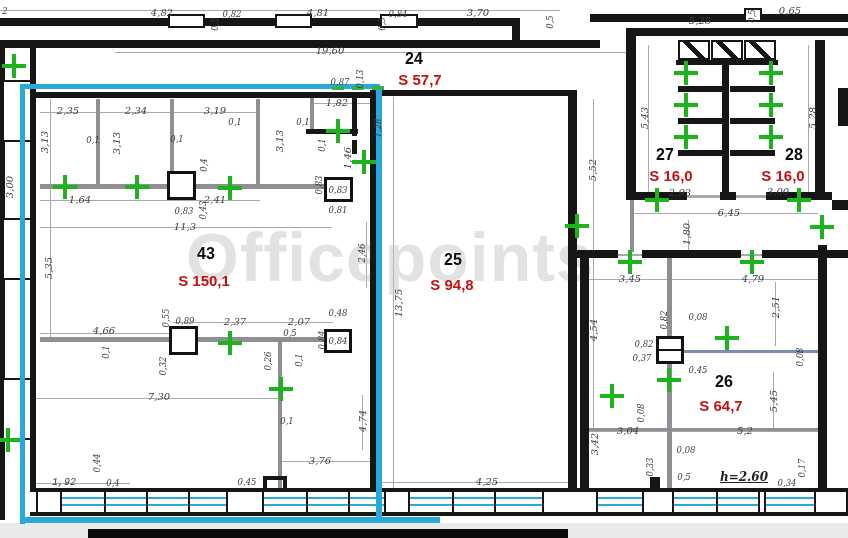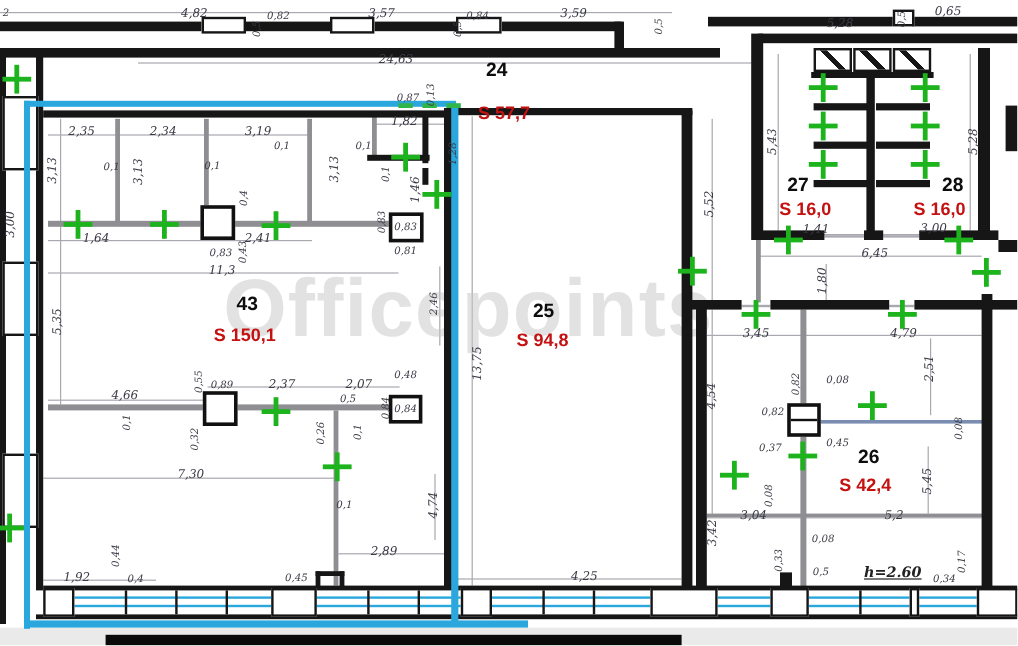--- a/index.html
+++ b/index.html
@@ -284,30 +284,30 @@
       <div class="h"></div>
       <div class="v"></div>
     </div>
     <div class="cross" style="left: 612px; top: 396px;">
       <div class="h"></div>
       <div class="v"></div>
     </div>
     <div class="dim s" style="left: 5px; top: 11px;">2</div>
     <div class="dim" style="left: 162px; top: 12px;">4,82</div>
     <div class="dim s" style="left: 232px; top: 14px;">0,82</div>
-    <div class="dim" style="left: 318px; top: 12px;">3,57</div>
+    <div class="dim" style="left: 318px; top: 12px;">4,81</div>
     <div class="dim s" style="left: 398px; top: 14px;">0,84</div>
-    <div class="dim" style="left: 478px; top: 12px;">3,59</div>
+    <div class="dim" style="left: 478px; top: 12px;">3,70</div>
     <div class="dim s r" style="left: 215px; top: 24px;">0,5</div>
     <div class="dim s r" style="left: 382px; top: 24px;">0,5</div>
     <div class="dim s r" style="left: 550px; top: 22px;">0,5</div>
     <div class="dim" style="left: 700px; top: 20px;">5,28</div>
     <div class="dim s r" style="left: 752px; top: 16px;">0,5</div>
     <div class="dim" style="left: 790px; top: 10px;">0,65</div>
-    <div class="dim" style="left: 330px; top: 50px;">24,63</div>
+    <div class="dim" style="left: 330px; top: 50px;">19,60</div>
     <div class="dim" style="left: 68px; top: 110px;">2,35</div>
     <div class="dim" style="left: 136px; top: 110px;">2,34</div>
     <div class="dim" style="left: 215px; top: 110px;">3,19</div>
     <div class="dim r" style="left: 44px; top: 142px;">3,13</div>
     <div class="dim r" style="left: 116px; top: 143px;">3,13</div>
     <div class="dim r" style="left: 279px; top: 141px;">3,13</div>
     <div class="dim s" style="left: 93px; top: 140px;">0,1</div>
     <div class="dim s" style="left: 177px; top: 139px;">0,1</div>
     <div class="dim s" style="left: 235px; top: 122px;">0,1</div>
     <div class="dim s" style="left: 303px; top: 122px;">0,1</div>
@@ -338,61 +338,61 @@
     <div class="dim" style="left: 104px; top: 330px;">4,66</div>
     <div class="dim s r" style="left: 106px; top: 352px;">0,1</div>
     <div class="dim s r" style="left: 268px; top: 361px;">0,26</div>
     <div class="dim s r" style="left: 299px; top: 360px;">0,1</div>
     <div class="dim s r" style="left: 163px; top: 366px;">0,32</div>
     <div class="dim" style="left: 159px; top: 396px;">7,30</div>
     <div class="dim s" style="left: 287px; top: 421px;">0,1</div>
     <div class="dim r" style="left: 362px; top: 421px;">4,74</div>
     <div class="dim r" style="left: 398px; top: 303px;">13,75</div>
     <div class="dim s r" style="left: 362px; top: 253px;">2,46</div>
-    <div class="dim" style="left: 320px; top: 460px;">2,89</div>
+    <div class="dim" style="left: 320px; top: 460px;">3,76</div>
     <div class="dim s" style="left: 247px; top: 482px;">0,45</div>
-    <div class="dim" style="left: 64px; top: 482px;">1,92</div>
+    <div class="dim" style="left: 64px; top: 482px; font-family: Liberation Mono, monospace;">1,92</div>
     <div class="dim s" style="left: 113px; top: 483px;">0,4</div>
     <div class="dim s r" style="left: 97px; top: 463px;">0,44</div>
     <div class="dim" style="left: 487px; top: 481px;">4,25</div>
     <div class="dim r" style="left: 592px; top: 170px;">5,52</div>
     <div class="dim r" style="left: 593px; top: 330px;">4,54</div>
     <div class="dim r" style="left: 644px; top: 118px;">5,43</div>
     <div class="dim r" style="left: 812px; top: 118px;">5,28</div>
-    <div class="dim" style="left: 680px; top: 192px;">1,41</div>
+    <div class="dim" style="left: 680px; top: 192px;">2,93</div>
     <div class="dim" style="left: 778px; top: 191px;">3,00</div>
     <div class="dim" style="left: 729px; top: 212px;">6,45</div>
     <div class="dim r" style="left: 686px; top: 234px;">1,80</div>
     <div class="dim" style="left: 630px; top: 278px;">3,45</div>
     <div class="dim" style="left: 753px; top: 278px;">4,79</div>
     <div class="dim r" style="left: 775px; top: 307px;">2,51</div>
     <div class="dim s r" style="left: 664px; top: 320px;">0,82</div>
     <div class="dim s" style="left: 698px; top: 317px;">0,08</div>
     <div class="dim s" style="left: 644px; top: 344px;">0,82</div>
-    <div class="dim s" style="left: 642px; top: 374px; font-style: italic;">0,37</div>
+    <div class="dim s" style="left: 642px; top: 358px; font-style: italic;">0,37</div>
     <div class="dim s" style="left: 698px; top: 370px;">0,45</div>
     <div class="dim s r" style="left: 800px; top: 357px;">0,08</div>
     <div class="dim r" style="left: 773px; top: 401px;">5,45</div>
     <div class="dim" style="left: 628px; top: 430px;">3,04</div>
     <div class="dim s r" style="left: 641px; top: 413px;">0,08</div>
     <div class="dim" style="left: 745px; top: 430px;">5,2</div>
     <div class="dim r" style="left: 594px; top: 444px;">3,42</div>
     <div class="dim s r" style="left: 650px; top: 467px;">0,33</div>
     <div class="dim s" style="left: 686px; top: 450px;">0,08</div>
     <div class="dim s" style="left: 684px; top: 477px;">0,5</div>
     <div class="dim s" style="left: 787px; top: 483px;">0,34</div>
     <div class="dim s r" style="left: 802px; top: 468px;">0,17</div>
     <div class="dim r" style="left: 9px; top: 187px;">3,00</div>
     <div class="dim u" style="left: 744px; top: 477px;">h=2.60</div>
     <div class="room-num" style="left: 206px; top: 254px;">43</div>
     <div class="room-area" style="left: 204px; top: 280px;">S 150,1</div>
     <div class="room-num" style="left: 414px; top: 59px;">24</div>
-    <div class="room-area" style="left: 420px; top: 79px; margin-top: 16px;">S 57,7</div>
+    <div class="room-area" style="left: 420px; top: 79px;">S 57,7</div>
     <div class="room-num" style="left: 453px; top: 260px;">25</div>
     <div class="room-area" style="left: 452px; top: 284px;">S 94,8</div>
     <div class="room-num" style="left: 724px; top: 382px;">26</div>
-    <div class="room-area" style="left: 721px; top: 405px;">S 42,4</div>
+    <div class="room-area" style="left: 721px; top: 405px;">S 64,7</div>
     <div class="room-num" style="left: 665px; top: 155px;">27</div>
     <div class="room-area" style="left: 671px; top: 175px;">S 16,0</div>
     <div class="room-num" style="left: 794px; top: 155px;">28</div>
     <div class="room-area" style="left: 783px; top: 175px;">S 16,0</div>
     <div class="bar" style="left: 88px; top: 529px; width: 480px; height: 9px;"></div>
   </div>
 
 </body></html>

